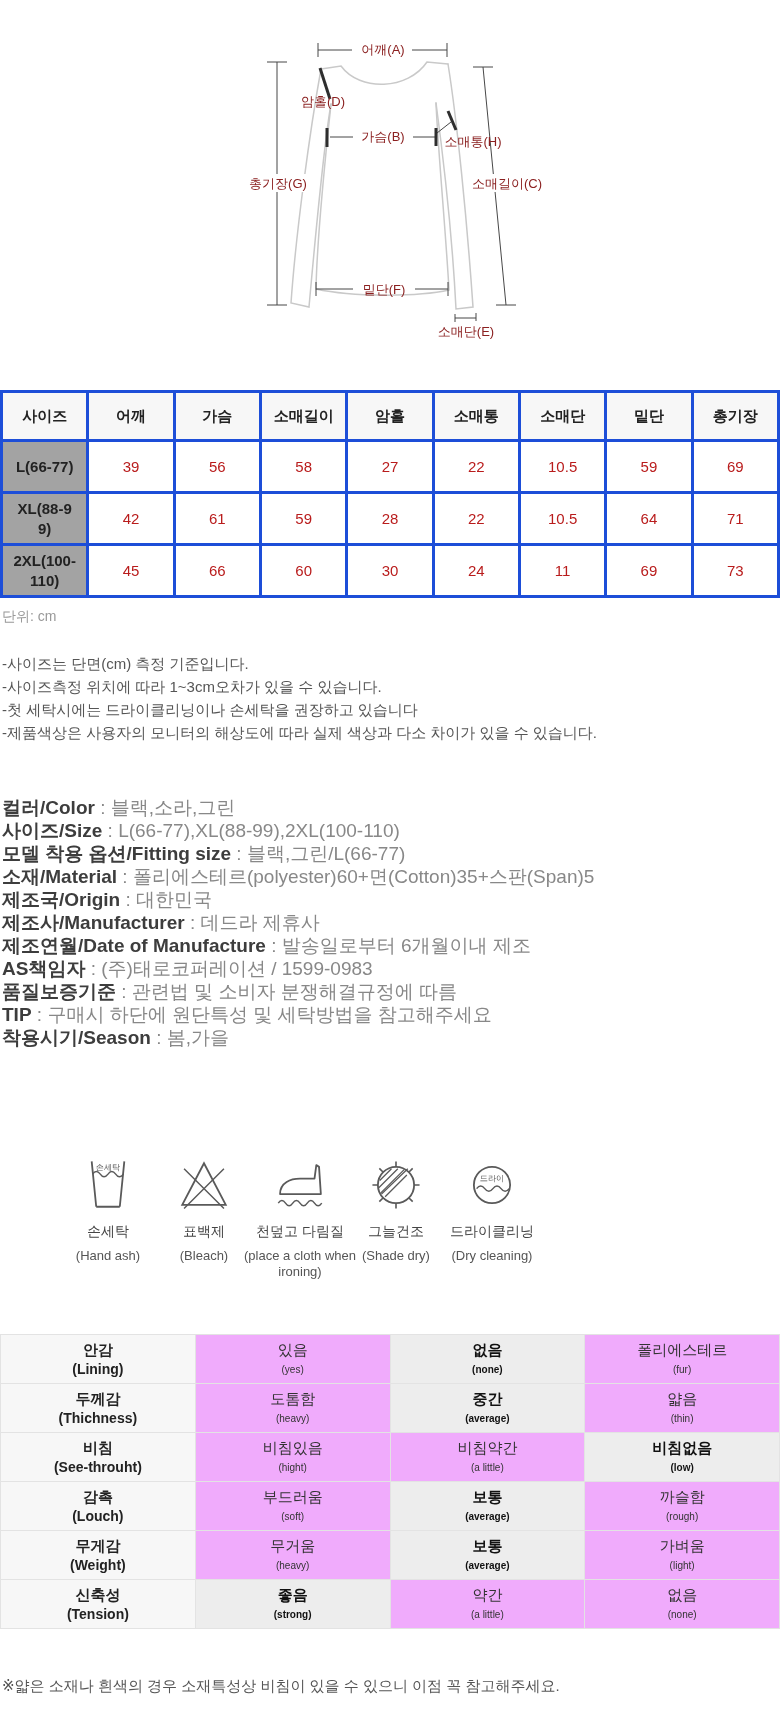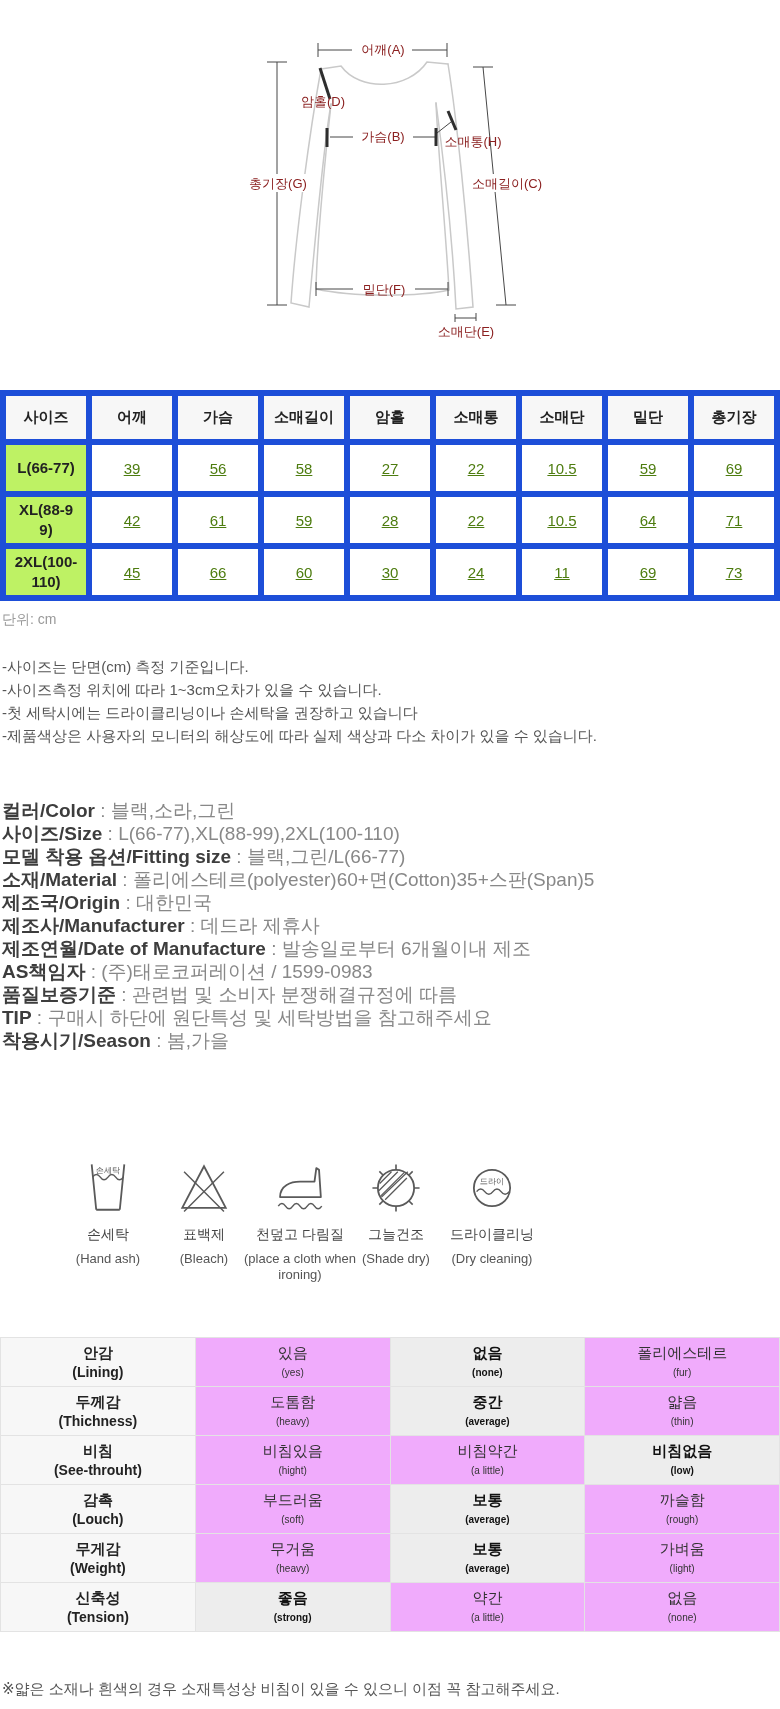--- a/index.html
+++ b/index.html
@@ -15,31 +15,31 @@
   
   .diagram { position: relative; width: 780px; height: 390px; }
   .diagram svg { position:absolute; top:0; left:0; }
   .mlabel { font-size: 13px; fill: #8b2020; }
 
   
   table.size-table {
     width: 780px; border-collapse: collapse; table-layout: fixed;
   }
   table.size-table th, table.size-table td {
-    border: 6px solid #1d4ed8; text-align: center; vertical-align: middle;
+    border: 3px solid #1d4ed8; text-align: center; vertical-align: middle;
   }
   table.size-table thead th {
     background: #f7f7f7; height: 49px; font-size: 15px; font-weight: bold; color: #222;
   }
   table.size-table tbody th {
-    background: #bef264; height: 52px; font-size: 15px; font-weight: bold; color: #222;
+    background: #a3a3a3; height: 52px; font-size: 15px; font-weight: bold; color: #222;
     word-break: break-all; padding: 2px 8px; line-height: 20px;
   }
   table.size-table tbody td {
-    background: #fff; height: 52px; font-size: 15px; color: #4d7c0f; text-decoration: underline;
+    background: #fff; height: 52px; font-size: 15px; color: #b91c1c;
   }
 
   .unit { margin: 10px 0 0 2px; font-size: 14px; color: #999; }
 
   .notes { margin: 26px 0 0 2px; font-size: 15px; color: #555; line-height: 23px; }
 
   .pinfo { margin: 52px 0 0 2px; font-size: 19px; line-height: 23px; }
   .pline .plabel { font-weight: bold; color: #3d3d3d; }
   .pline .psep   { color: #888; }
   .pline .pvalue { color: #888; }

